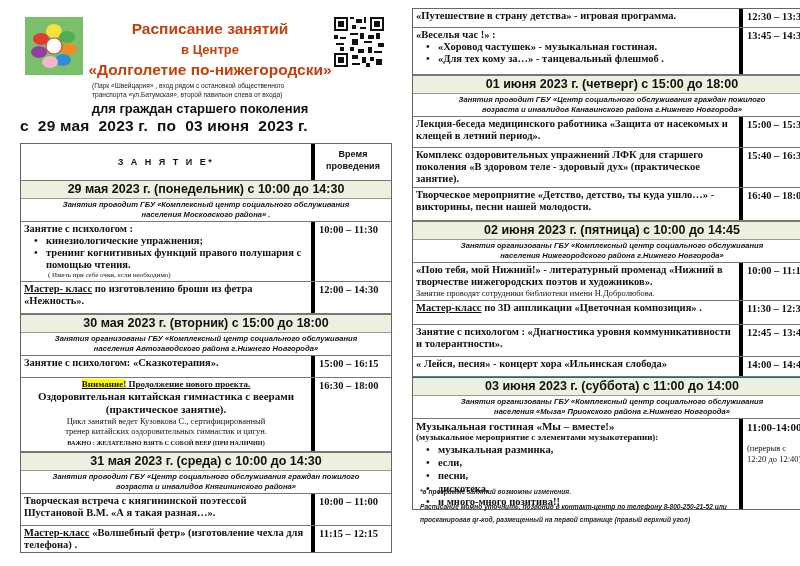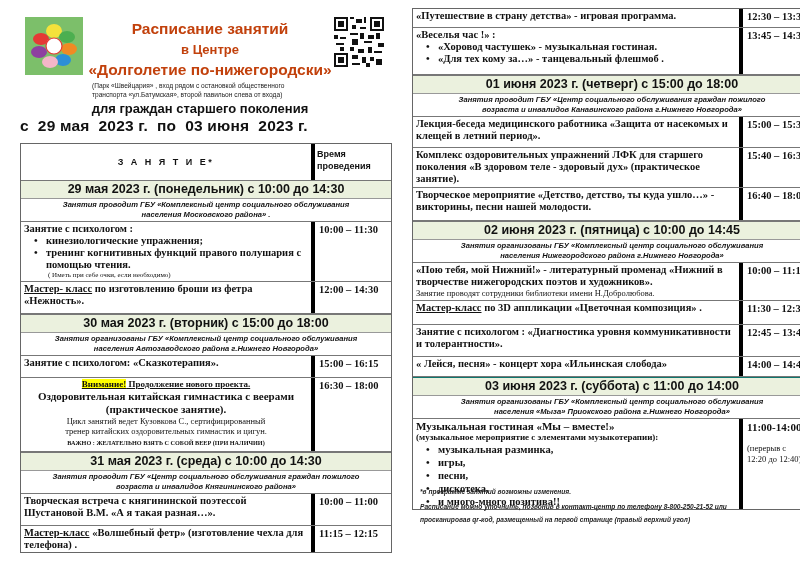--- a/index.html
+++ b/index.html
@@ -28,21 +28,21 @@
   .tbl-left { left: 20px; top: 143px; width: 372px; }
   .tbl-right { left: 12px; top: 8px; width: 400px; }
   .row { display: flex; border-bottom: 1px solid #777; }
   .row:last-child { border-bottom: none; }
   .cell-main { flex: 1; padding: 1px 3px; font-size: 10.5px; line-height: 12px; font-weight: bold; }
   .cell-time { width: 80px; border-left: 4px solid #000000; padding: 2px 4px; font-size: 10.5px; font-weight: bold; line-height: 12px; white-space: nowrap; }
   .tbl-right .cell-time { width: 72px; }
   .day-hdr { background: #ebf1de; text-align: center; font-family: "Liberation Sans", sans-serif; font-weight: bold; font-size: 12.5px; line-height: 17px; border-bottom: 1px solid #999; }
   .org { text-align: center; font-family: "Liberation Sans", sans-serif; font-style: italic; font-weight: bold; font-size: 7.6px; line-height: 10px; padding: 1px 4px; border-bottom: 1px solid #777; }
   .colhdr .cell-main { text-align: center; font-family: "Liberation Sans", sans-serif; font-size: 9px; letter-spacing: 2.5px; line-height: 34px; }
-  .colhdr .cell-time { text-align: left; font-family: "Liberation Sans", sans-serif; font-size: 9px; line-height: 12px; padding: 4px 2px; font-weight: bold; }
+  .colhdr .cell-time { text-align: center; font-family: "Liberation Sans", sans-serif; font-size: 9px; line-height: 12px; padding: 4px 2px; font-weight: bold; }
 
   ul.bul { list-style: none; margin-left: 10px; }
   ul.bul li { position: relative; padding-left: 12px; }
   ul.bul li::before { content: "•"; position: absolute; left: 0; top: 0; }
   .small-note { font-size: 7px; font-weight: normal; line-height: 9px; }
   .u { text-decoration: underline; }
   .warn { background: #ffff00; text-decoration: underline; }
   .center { text-align: center; }
   .normal { font-weight: normal; }
   .tiny-bold { font-size: 6.2px; font-weight: bold; }
@@ -251,21 +251,21 @@
     <div class="org">
       <div>Занятия организованы ГБУ  «Комплексный центр социального обслуживания</div>
       <div>населения «Мыза» Приокского района  г.Нижнего Новгорода»</div>
     </div>
     <div class="row">
       <div class="cell-main">
         <div style="font-size:11px">Музыкальная гостиная «Мы – вместе!»</div>
         <div style="font-size:9px;line-height:11px">(музыкальное мероприятие с элементами музыкотерапии):</div>
         <ul class="bul" style="font-size:10.5px;line-height:13px">
           <li>музыкальная  разминка,</li>
-          <li>игры,</li>
+          <li>если,</li>
           <li>песни,</li>
           <li>дискотека,</li>
           <li>и много-много позитива!!</li>
         </ul>
       </div>
       <div class="cell-time" style="white-space:normal">
         <div style="font-size:11px">11:00-14:00</div>
         <div class="normal" style="font-size:8.5px;line-height:11px;margin-top:10px">(перерыв с 12:20 до 12:40)</div>
       </div>
     </div>

